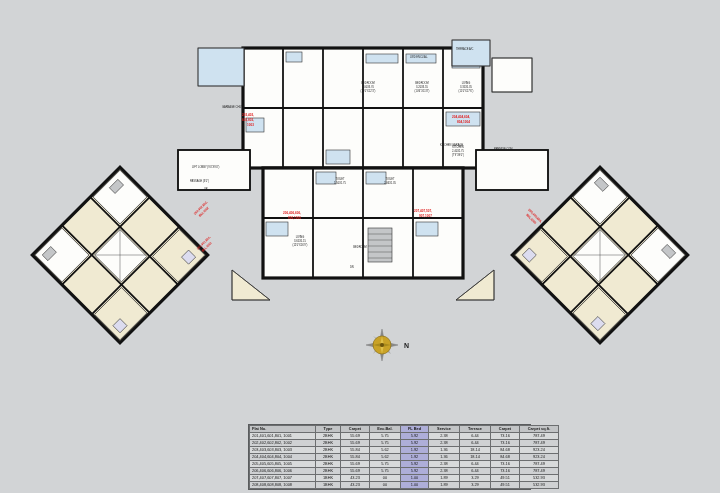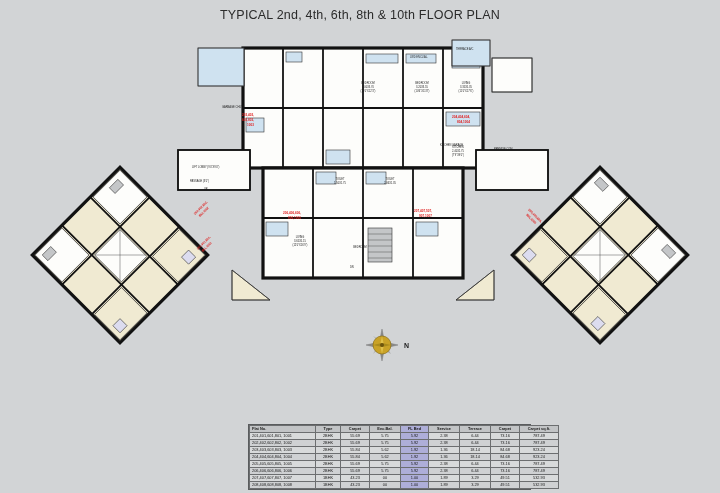--- a/index.html
+++ b/index.html
@@ -56,21 +56,20 @@
     background:#aeaed8 !important;
   }
   table.units td.first{text-align:left;padding-left:2px;}
   table.units th.first{text-align:left;padding-left:2px;}
 </style>
 </head>
 <body>
 
 <div id="stage">
 
-  <div class="title">TYPICAL 2nd, 4th, 6th, 8th &amp; 10th FLOOR PLAN</div>
 
   <svg id="plan" viewBox="0 0 720 493">
     <defs>
       <style>
         .wall{stroke:#111;fill:none;}
         .wall-th{stroke:#111;stroke-width:3.2;fill:none;}
         .wall-md{stroke:#111;stroke-width:1.8;fill:none;}
         .wall-tn{stroke:#333;stroke-width:0.7;fill:none;}
         .rm-cream{fill:#f0ead2;stroke:#222;stroke-width:0.7;}
         .rm-white{fill:#fdfdfb;stroke:#222;stroke-width:0.7;}

